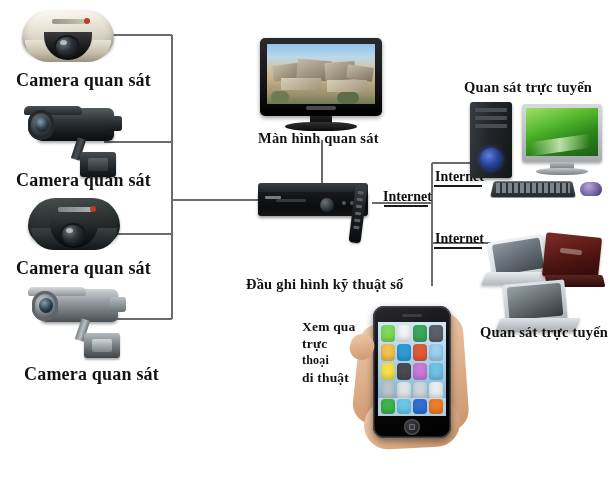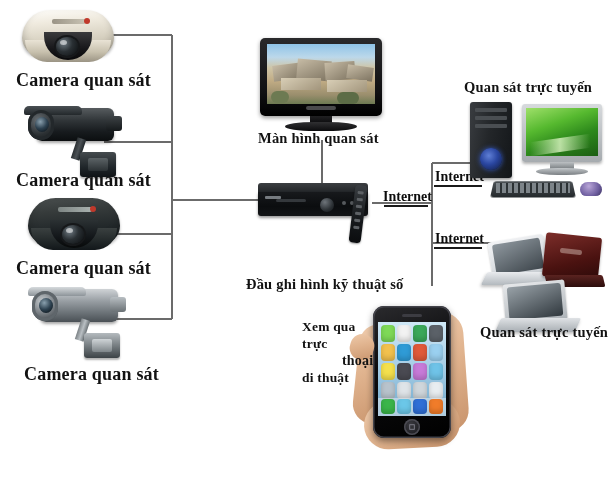--- a/index.html
+++ b/index.html
@@ -374,17 +374,17 @@
       <div class="home"></div>
         <div class="homesq"></div>
     </div>
     <div class="hand" style="left:-10px;top:44px;width:24px;height:26px;border-radius:12px;
         transform:rotate(18deg);"></div>
   </div>
 
   <div style="position:absolute;left:302px;top:318px;line-height:17px;">
     <div class="label" style="position:static;font-size:13.5px;">Xem qua</div>
     <div class="label" style="position:static;font-size:13.5px;">trực</div>
-    <div class="label" style="position:static;font-size:14px;margin-left:40px;">thoại</div>
+    <div class="label" style="position:static;font-size:12px;">thoại</div>
     <div class="label" style="position:static;font-size:13.5px;">di thuật</div>
   </div>
 
 </div>
 
 </body></html>

